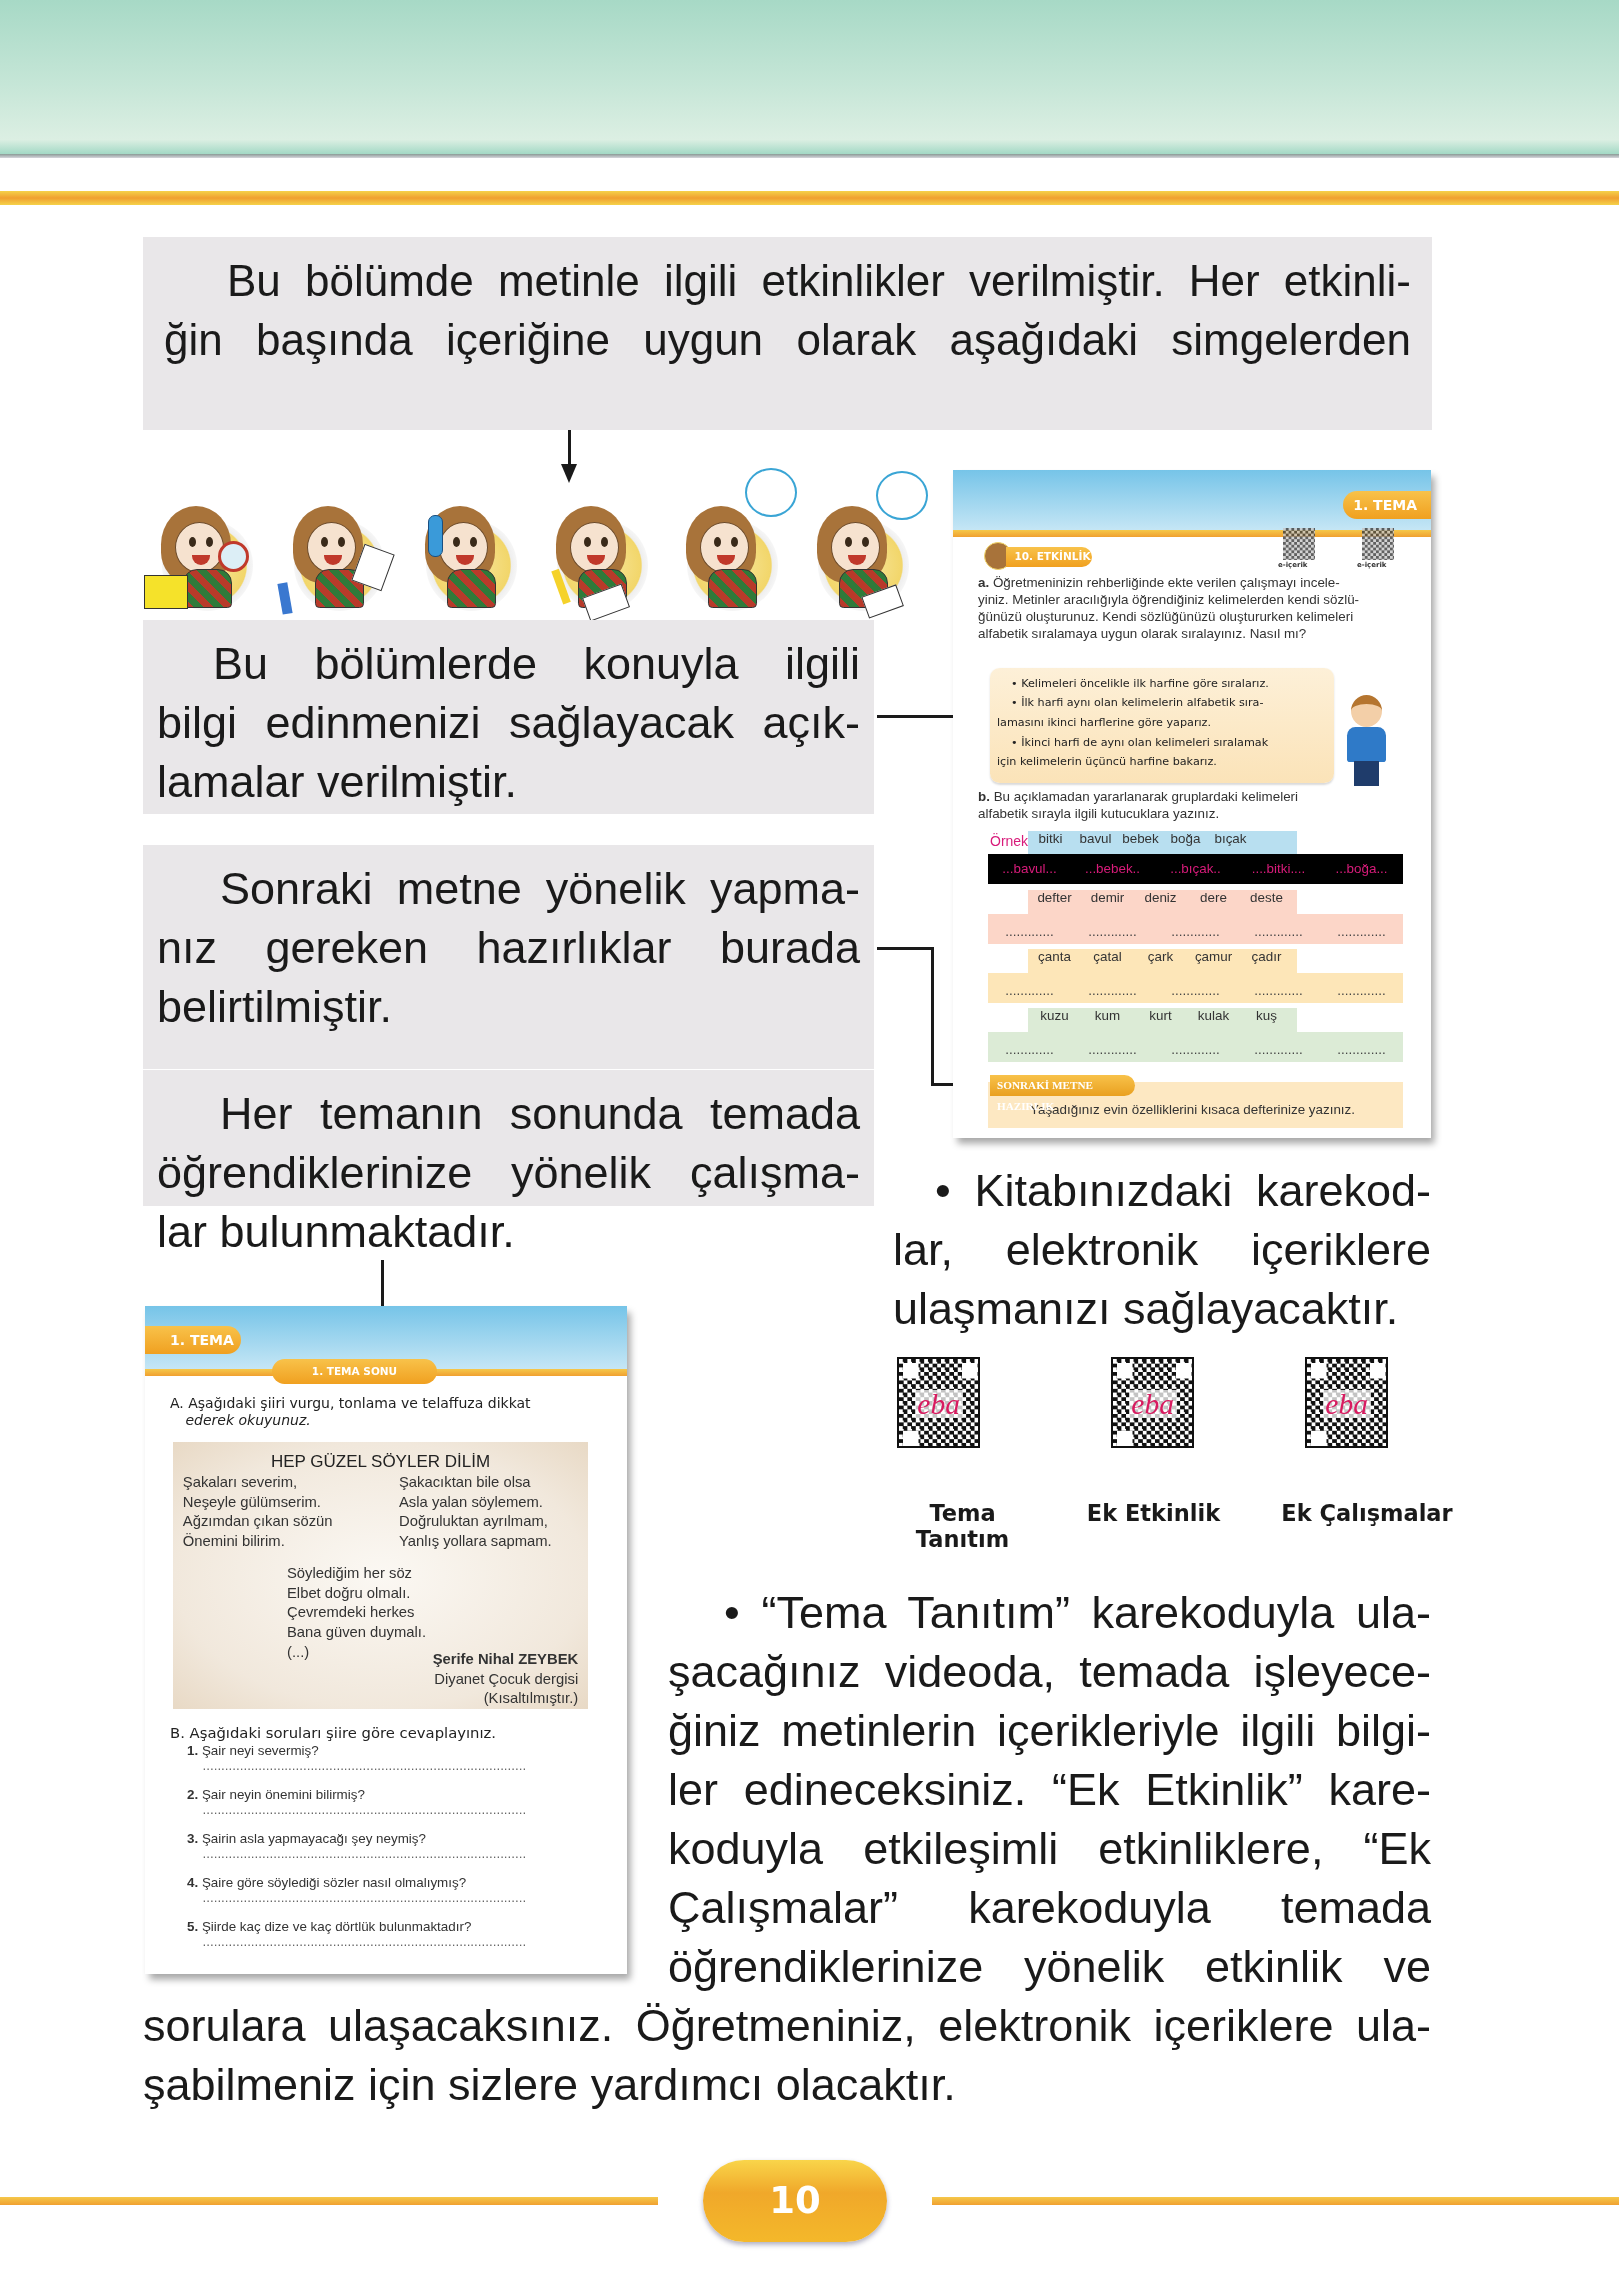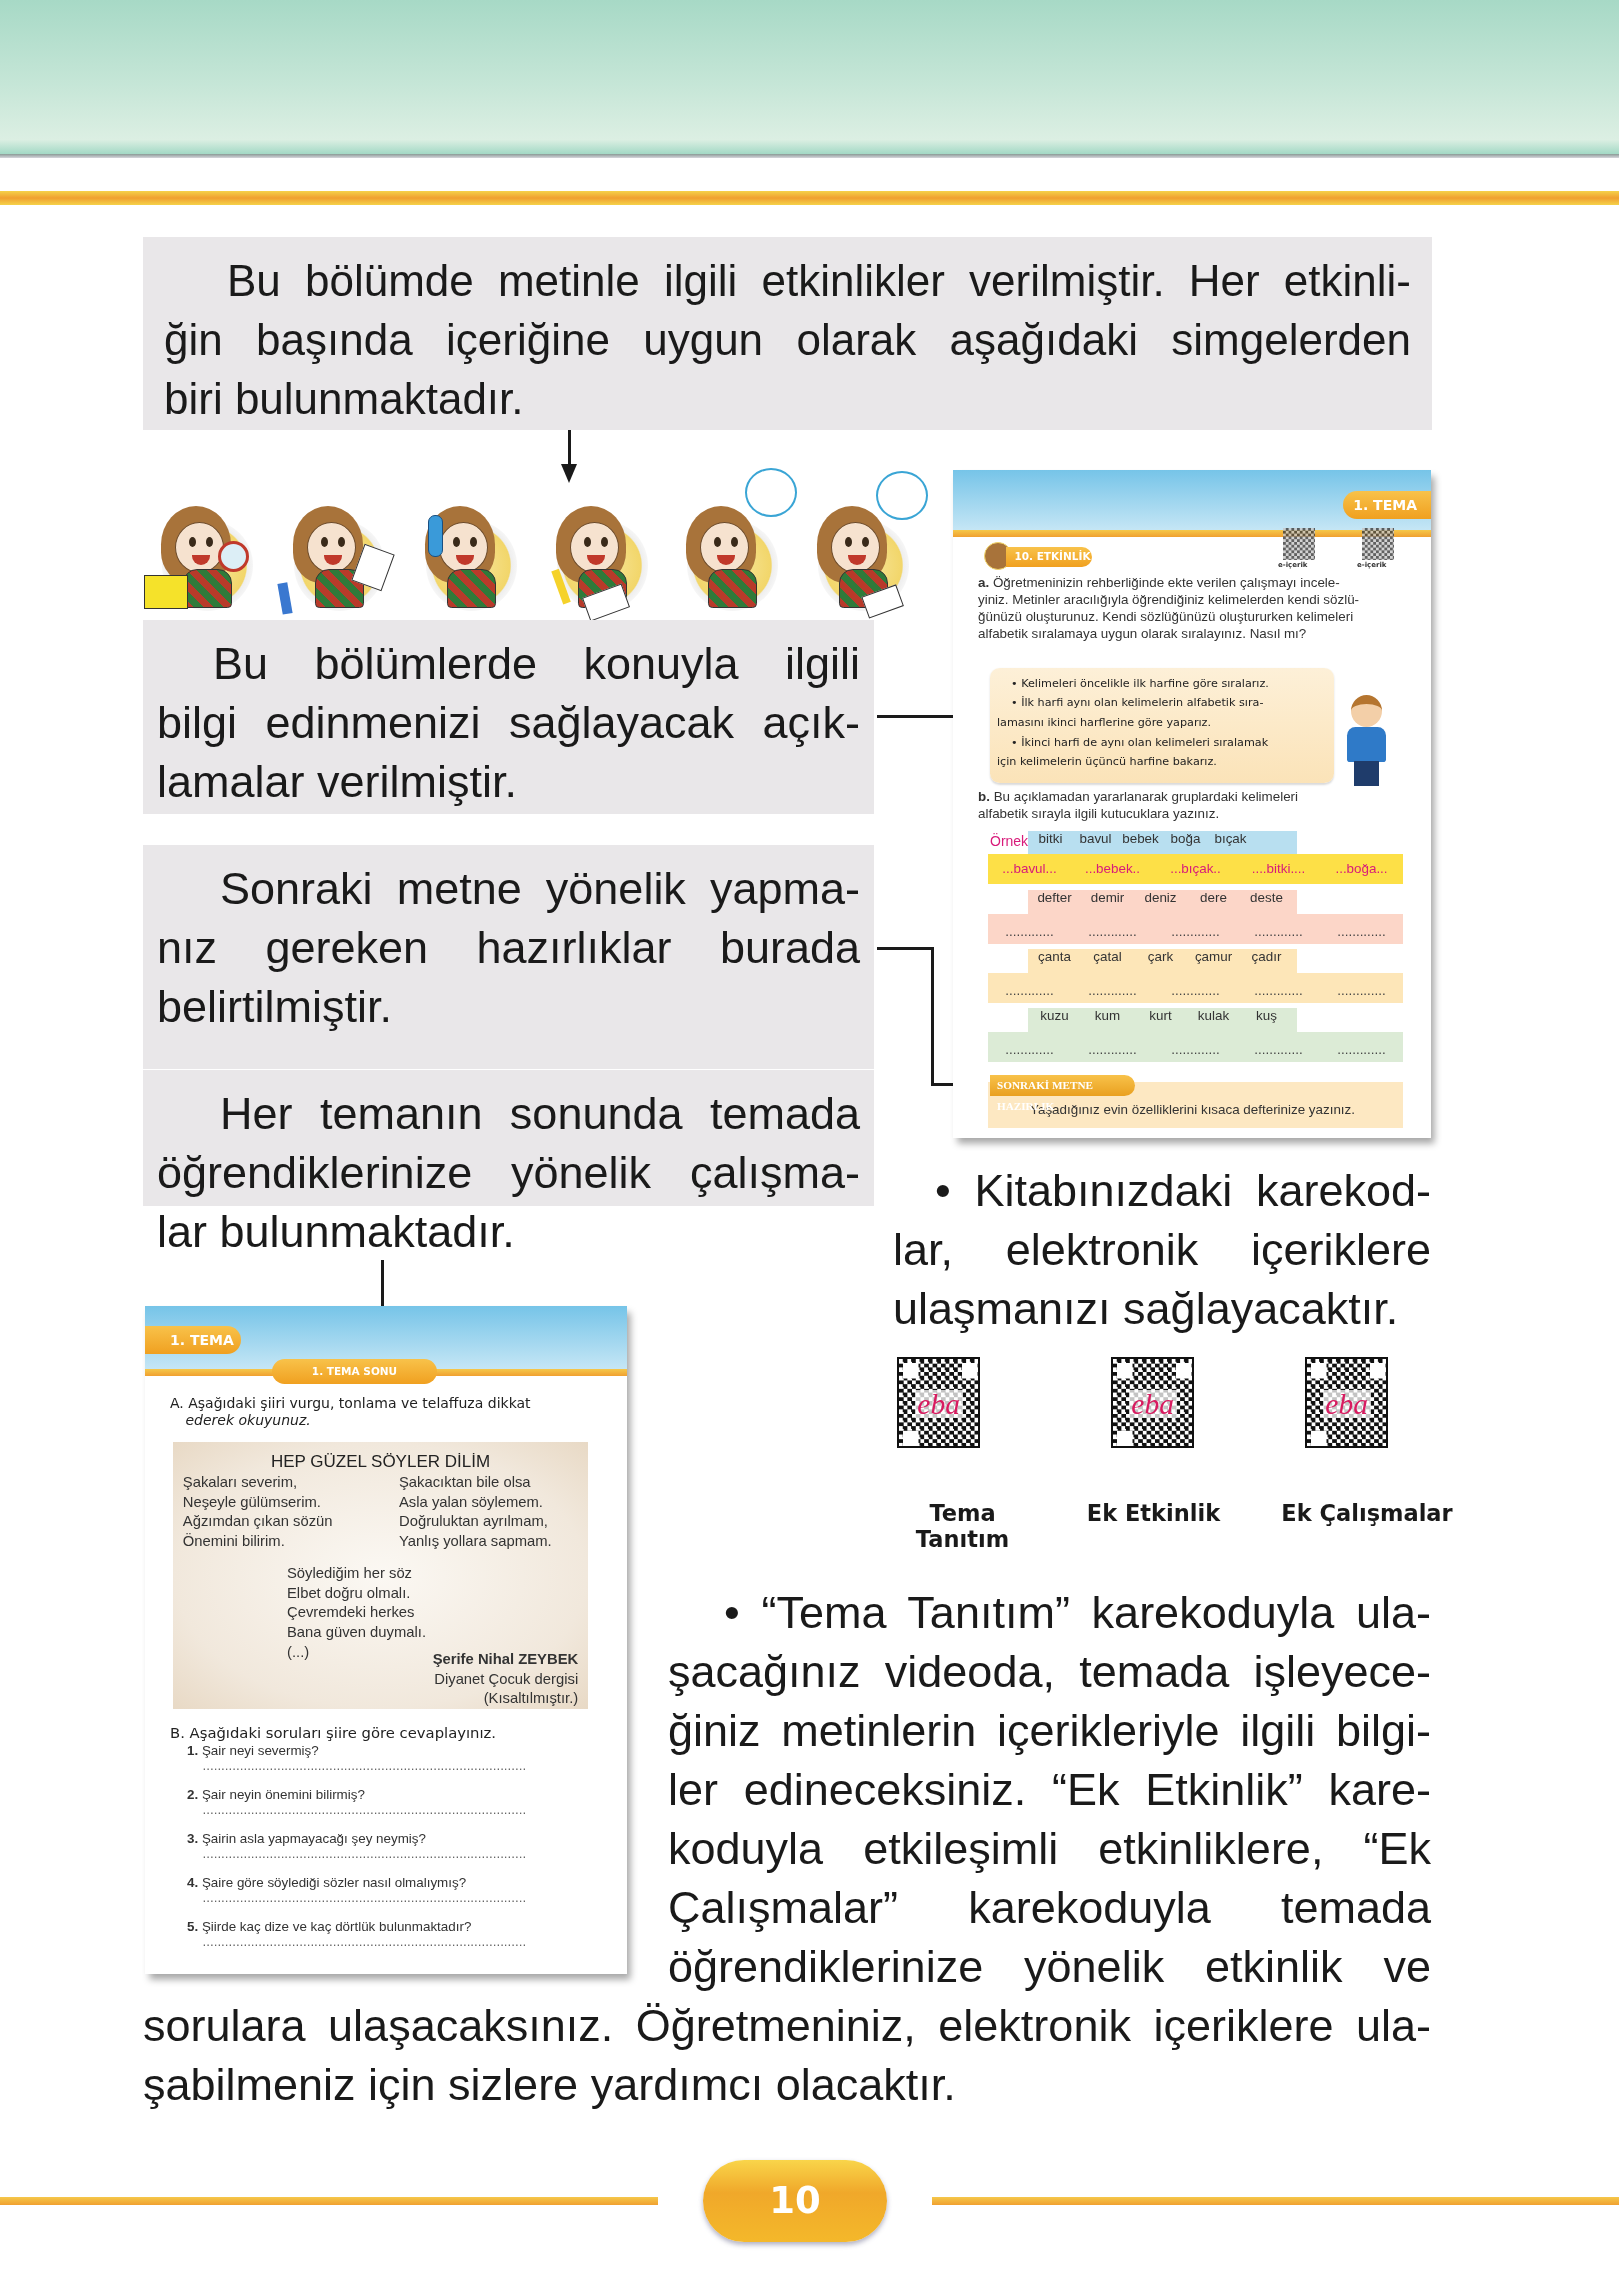--- a/index.html
+++ b/index.html
@@ -77,21 +77,20 @@
 </head>
 <body>
 
 <div class="header-band"></div>
 <div class="header-line"></div>
 <div class="orange-stripe"></div>
 
 <div class="gray-box" style="left:143px; top:237px; width:1289px; height:193px; padding:14px 21px 0 21px; font-size:44px; line-height:59px;">
   <div style="padding-left:63px; text-align:justify; text-align-last:justify;">Bu bölümde metinle ilgili etkinlikler verilmiştir. Her etkinli-</div>
   <div style="text-align:justify; text-align-last:justify;">ğin başında içeriğine uygun olarak aşağıdaki simgelerden</div>
-  <div>biri bulunmaktadır.</div>
 </div>
 
 <div class="arrow-v" style="left:568px; top:430px; height:37px;"></div>
 <div class="tri-down" style="left:561px; top:464px;"></div>
 
 <div>
   <div class="mascot" style="left:141px; top:478px;">
     <div class="halo"></div>
       <div class="hair"></div>
       <div class="face"></div>
@@ -227,21 +226,21 @@
 
   <div style="position:absolute; left:37px; top:363px; font-size:14px; color:#d81b7a;">Örnek:</div>
 
   <div class="word-row" style="left:75px; top:361px; width:269px; height:22.5px; background:#b8dff0;">
     <span style="width:45px;">bitki</span>
     <span style="width:45px;">bavul</span>
     <span style="width:45px;">bebek</span>
     <span style="width:45px;">boğa</span>
     <span style="width:45px;">bıçak</span>
   </div>
-  <div class="blank-row" style="left:35px; top:384px; width:415px; height:29.5px; background:#fde047; line-height:29.5px; color:#d81b7a;">
+  <div class="blank-row" style="left:35px; top:384px; width:415px; height:29.5px; background:#000000; line-height:29.5px; color:#d81b7a;">
     <span>...bavul...</span>
     <span>...bebek..</span>
     <span>...bıçak..</span>
     <span>....bitki....</span>
     <span>...boğa...</span>
   </div>
 
   <div class="word-row" style="left:75px; top:420px; width:269px; height:24px; background:#fcd6c8;">
     <span style="width:53px;">defter</span>
     <span style="width:53px;">demir</span>

